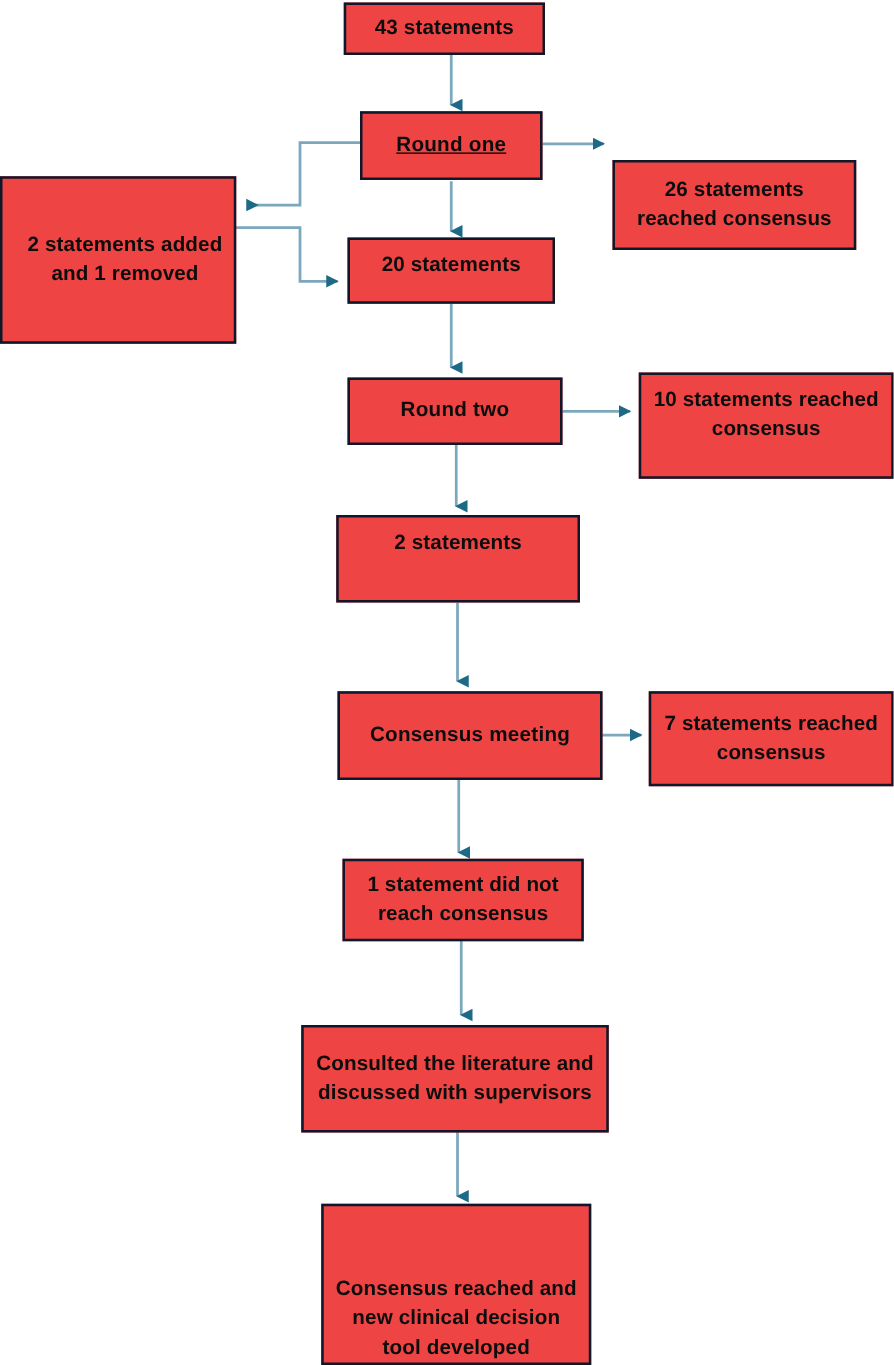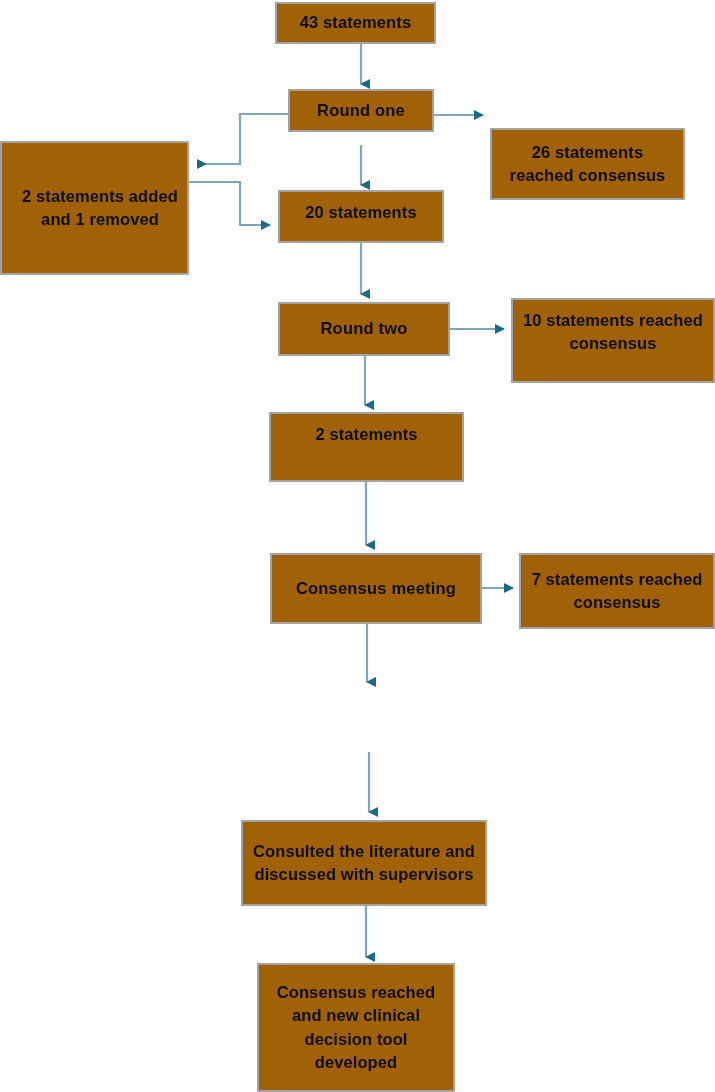--- a/index.html
+++ b/index.html
@@ -22,22 +22,22 @@
     position: absolute;
     left: 0;
     top: 0;
     width: 715px;
     height: 1092px;
     pointer-events: none;
   }
   .node {
     position: absolute;
     box-sizing: border-box;
-    background: #a16207;
-    border: 2px solid #a3a3a3;
+    background: #ef4444;
+    border: 2px solid #0f172a;
     display: flex;
     justify-content: center;
     text-align: center;
     z-index: 2;
   }
   .node .node-label {
     display: block;
     color: #0d0d0d;
     font-weight: 700;
     font-size: 16.5px;
@@ -97,21 +97,21 @@
       <line x1="369" y1="752" x2="369" y2="812" marker-end="url(#ah-down)"></line>
 
       <line x1="366" y1="905" x2="366" y2="957" marker-end="url(#ah-down)"></line>
     </g>
   </svg>
 
   <div class="node v-center" style="left:275px; top:2px; width:161px; height:42px;">
     <span class="node-label">43 statements</span>
   </div>
 
-  <div class="node v-center round" style="left:288px; top:89px; width:146px; height:43px;">
+  <div class="node v-center round" style="left:288px; top:89px; width:146px; height:55px;text-decoration:underline;">
     <span class="node-label">Round one</span>
   </div>
 
   <div class="node v-center" style="left:490px; top:84px; width:195px; height:72px;margin-top:44px;">
     <span class="node-label">26 statements reached consensus</span>
   </div>
 
   <div class="node v-center" style="left:0px; top:141px; width:189px; height:134px;padding-left:11px;">
     <span class="node-label">2 statements added and 1 removed</span>
   </div>
@@ -133,22 +133,25 @@
   </div>
 
   <div class="node v-center round" style="left:270px; top:553px; width:212px; height:71px;">
     <span class="node-label">Consensus meeting</span>
   </div>
 
   <div class="node v-center" style="left:519px; top:553px; width:196px; height:76px;">
     <span class="node-label">7 statements reached consensus</span>
   </div>
 
+  <div class="node v-center" style="left:274px; top:687px; width:193px; height:66px;">
+    <span class="node-label">1 statement did not reach consensus</span>
+  </div>
 
   <div class="node v-center" style="left:241px; top:820px; width:246px; height:86px;">
     <span class="node-label">Consulted the literature and discussed with supervisors</span>
   </div>
 
-  <div class="node v-center" style="left:257px; top:963px; width:198px; height:129px;">
+  <div class="node v-center" style="left:257px; top:963px; width:216px; height:129px;align-items:flex-end;">
     <span class="node-label">Consensus reached and new clinical decision tool developed</span>
   </div>
 
 </div>
 
 </body></html>

